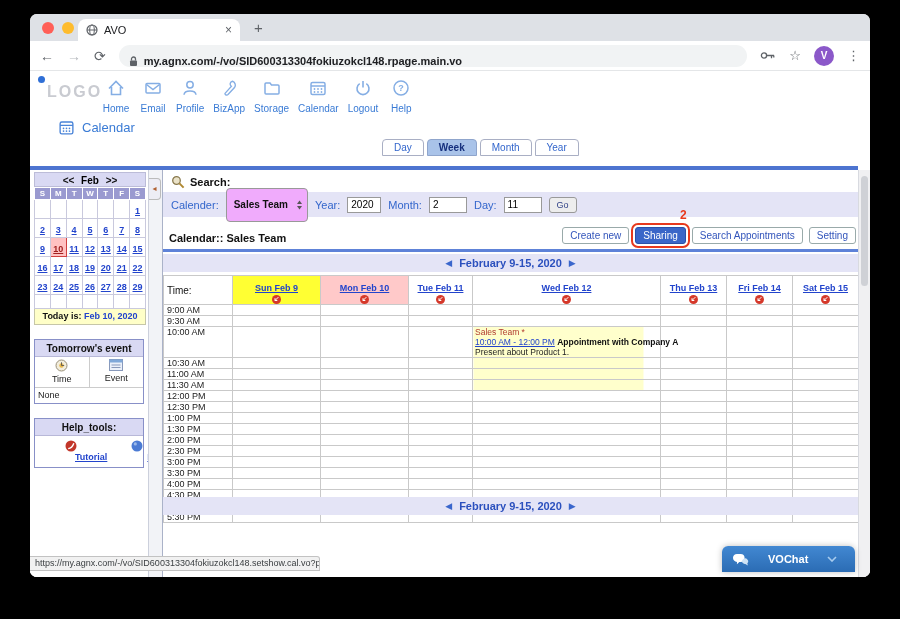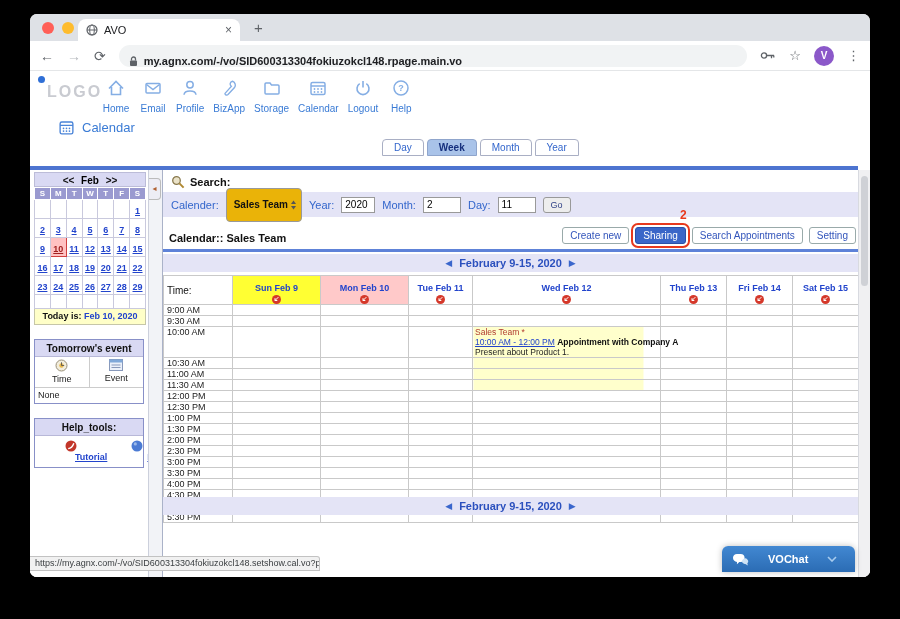--- a/index.html
+++ b/index.html
@@ -80,22 +80,22 @@
               border:1px solid #BBB; border-left:none; border-radius:0 4px 4px 0;
               font-size:8px; color:#B06030; text-align:center; line-height:20px; cursor:pointer; }
   
   .main { position:absolute; left:133px; top:99px; width:695px; bottom:0; background:#fff; }
   .m-search { position:absolute; left:0; top:2px; height:20px; display:flex; align-items:center;
               gap:5px; padding-left:8px; }
   .m-search b { font-size:11px; color:#111; }
   .m-filter { position:absolute; left:0; top:22px; width:100%; height:25px; background:#E4E4F6;
               display:flex; align-items:center; gap:7px; padding-left:8px; font-size:11px; }
   .m-filter label { color:#3366CC; }
-  .selbox { background:#eab308; border:1px solid #999; border-radius:4px; height:34px;
-            display:flex; align-items:center; gap:2px; padding:0 4px 0 7px; cursor:pointer; }
+  .selbox { background:#f0abfc; border:1px solid #999; border-radius:4px; height:34px;
+            display:flex; align-items:center; gap:8px; padding:0 4px 0 7px; cursor:pointer; }
   .selbox span { font-size:10px; font-weight:bold; color:#111; }
   .fld { width:34px; height:16px; border:1px solid #999; font-size:10px; padding:0 3px;
          font-family:"Liberation Sans",sans-serif; background:#fff; }
   .fld.sm { width:38px; }
   .go-btn { height:16px; padding:0 7px; font-size:9px; color:#334488; background:#EDEDED;
             border:1px solid #999; border-radius:3px; cursor:pointer; }
   .m-titlebar { position:absolute; left:0; top:47px; width:100%; height:32px; }
   .m-titlebar .ttl { position:absolute; left:6px; bottom:5px; font-size:11px; font-weight:bold; color:#111; }
   .cal-toolbar { position:absolute; right:2px; bottom:5px; display:flex; gap:6px; align-items:flex-end; }
   .btn-wrap { position:relative; display:inline-block; }
@@ -109,21 +109,21 @@
              display:flex; align-items:center; justify-content:center; gap:7px; }
   .weekbar.w1 { top:84px; } .weekbar.w2 { top:327px; }
   .wk-arr { font-size:9px; color:#3A66CC; cursor:pointer; }
   .wk-lbl { font-size:11px; font-weight:bold; color:#2B50BE; }
   .grid-wrap { position:absolute; left:0; top:105px; width:695px; }
   table.grid { border-collapse:collapse; width:695px; table-layout:fixed; }
   col.c-time{width:69px} col.c-sun{width:88px} col.c-mon{width:88px} col.c-tue{width:64px}
   col.c-wed{width:188px} col.c-thu{width:66px} col.c-fri{width:66px} col.c-sat{width:66px}
   .grid th, .grid td { border:1px solid #C9C9C9; padding:0; }
   .grid th.day-h { height:22px; vertical-align:top; text-align:center; background:#fff; padding-top:1px; }
-  .day-link { font-size:9px; font-weight:bold; color:#2244CC; 
+  .day-link { font-size:9px; font-weight:bold; color:#2244CC; text-decoration:underline;
               cursor:pointer; white-space:nowrap; }
   .day-add { line-height:0; margin-top:0; cursor:pointer; }
   .grid th.time-h { font-size:10px; font-weight:normal; color:#111; text-align:left;
                     padding-left:3px; vertical-align:middle; background:#fff; }
   .grid tr.rw { height:10px; }
   .grid tr.tall { height:30px; }
   .time-c { font-size:9px; color:#222; padding-left:3px !important; vertical-align:top;
             line-height:10px; white-space:nowrap; }
   td.evt { background-image:linear-gradient(to right,#FFFFCC 170px,#FFFFFF 170px); }
   .evt-txt { font-size:8.5px; line-height:10px; padding:0 2px; white-space:nowrap; overflow:visible; }

